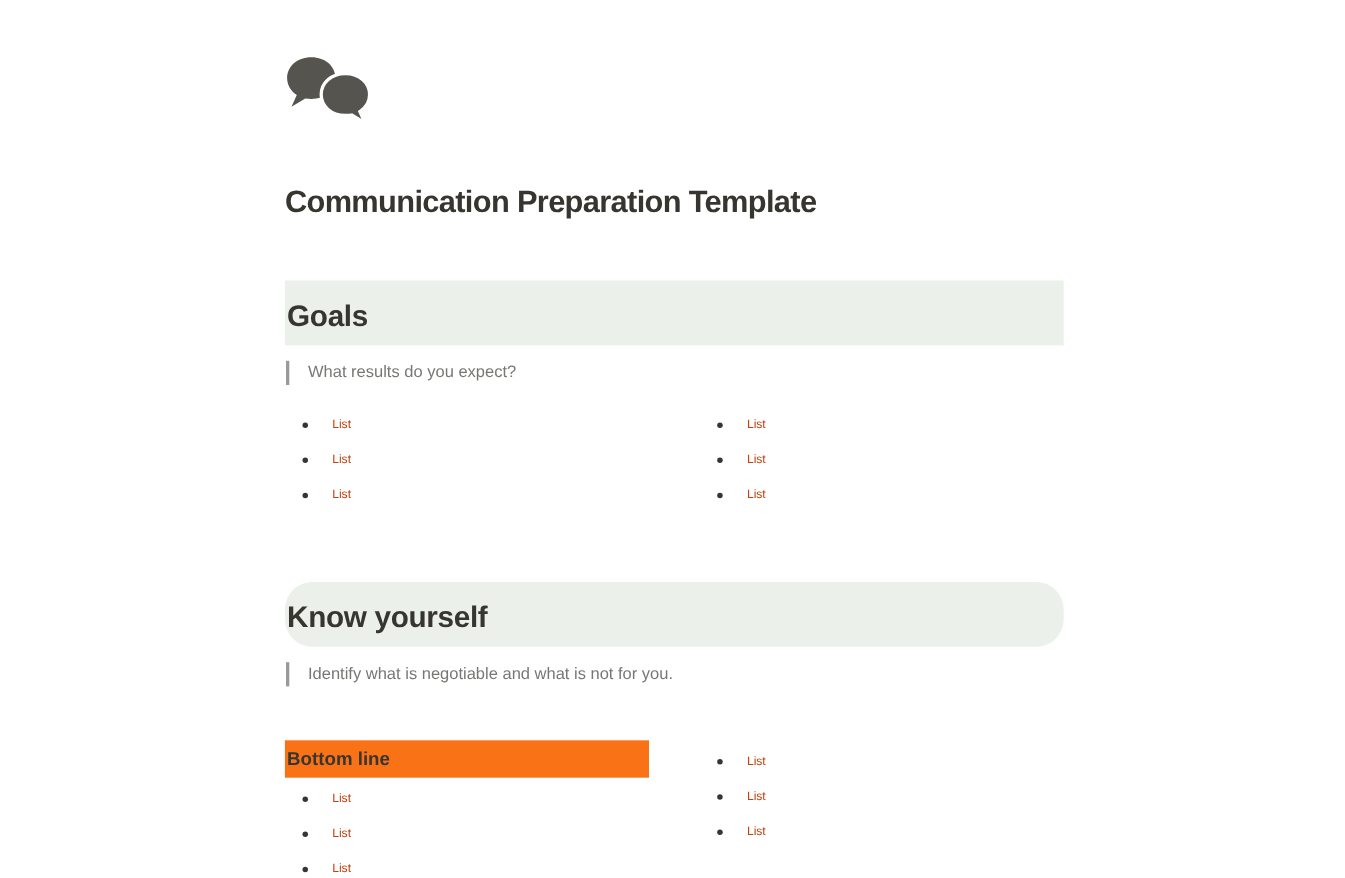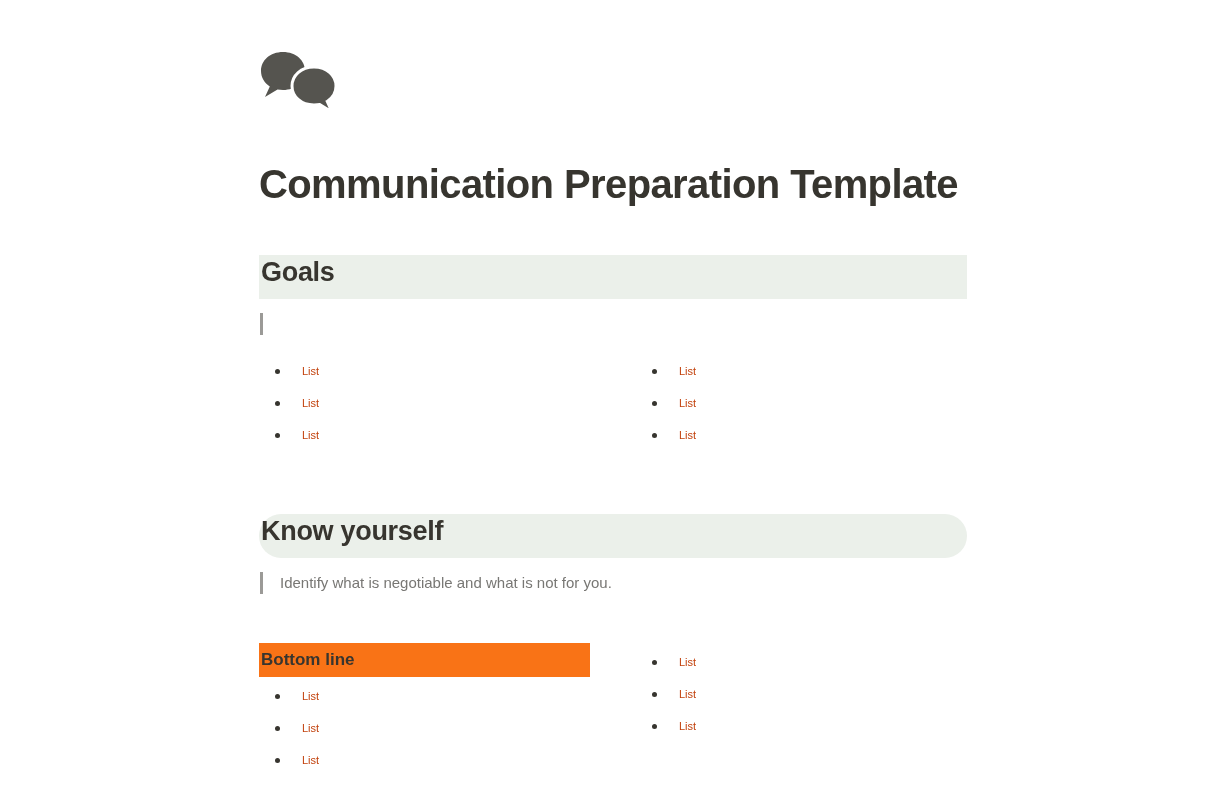--- a/index.html
+++ b/index.html
@@ -30,31 +30,31 @@
   .page-icon {
     margin-top: 48px;
     width: 84px;
     height: 70px;
     display: block;
   }
 
   
   .page-title {
     margin-top: 42px;
-    font-size: 40px;
+    font-size: 28px;
     line-height: 48px;
     font-weight: 700;
     letter-spacing: -0.6px;
     color: #37352f;
   }
 
   
   .band {
     width: 708px;
-    padding: 0 0 10px 2px;
+    padding: 15px 0 10px 2px;
     font-size: 27px;
     line-height: 34px;
     font-weight: 700;
     letter-spacing: -0.3px;
     color: #37352f;
   }
   .band-green { background: #ebf0ea; }
 
   .band-goals     { margin-top: 47px; }
   .band-know      { margin-top: 57px; border-radius: 25px; }
@@ -141,20 +141,21 @@
       <path d="M24 4 C11 4 2 12.5 2 23 C2 29.4 5.4 35 10.8 38.4 L6 49 L18.5 41.6 C20.3 41.9 22.1 42 24 42 C37 42 46 33.5 46 23 C46 12.5 37 4 24 4 Z" fill="#55544f"></path>
       <path d="M55 19 C42 19 33 27.5 33 38 C33 48.5 42 57 55 57 C57 57 59 56.9 60.8 56.6 L73 64 L68.2 53.4 C73.6 50 77 44.4 77 38 C77 27.5 68 19 55 19 Z" fill="#55544f" stroke="#ffffff" stroke-width="3"></path>
     </svg>
 
     <h1 class="page-title">Communication Preparation Template</h1>
 
     <div class="band band-green band-goals">Goals</div>
 
     <div class="quote">
       <div class="quote-bar"></div>
+      <div class="quote-text">What results do you expect?</div>
     </div>
 
     <div class="cols cols-goals">
       <div class="col">
         <ul class="bullets">
           <li class="bullet">List</li>
           <li class="bullet">List</li>
           <li class="bullet">List</li>
         </ul>
       </div>

